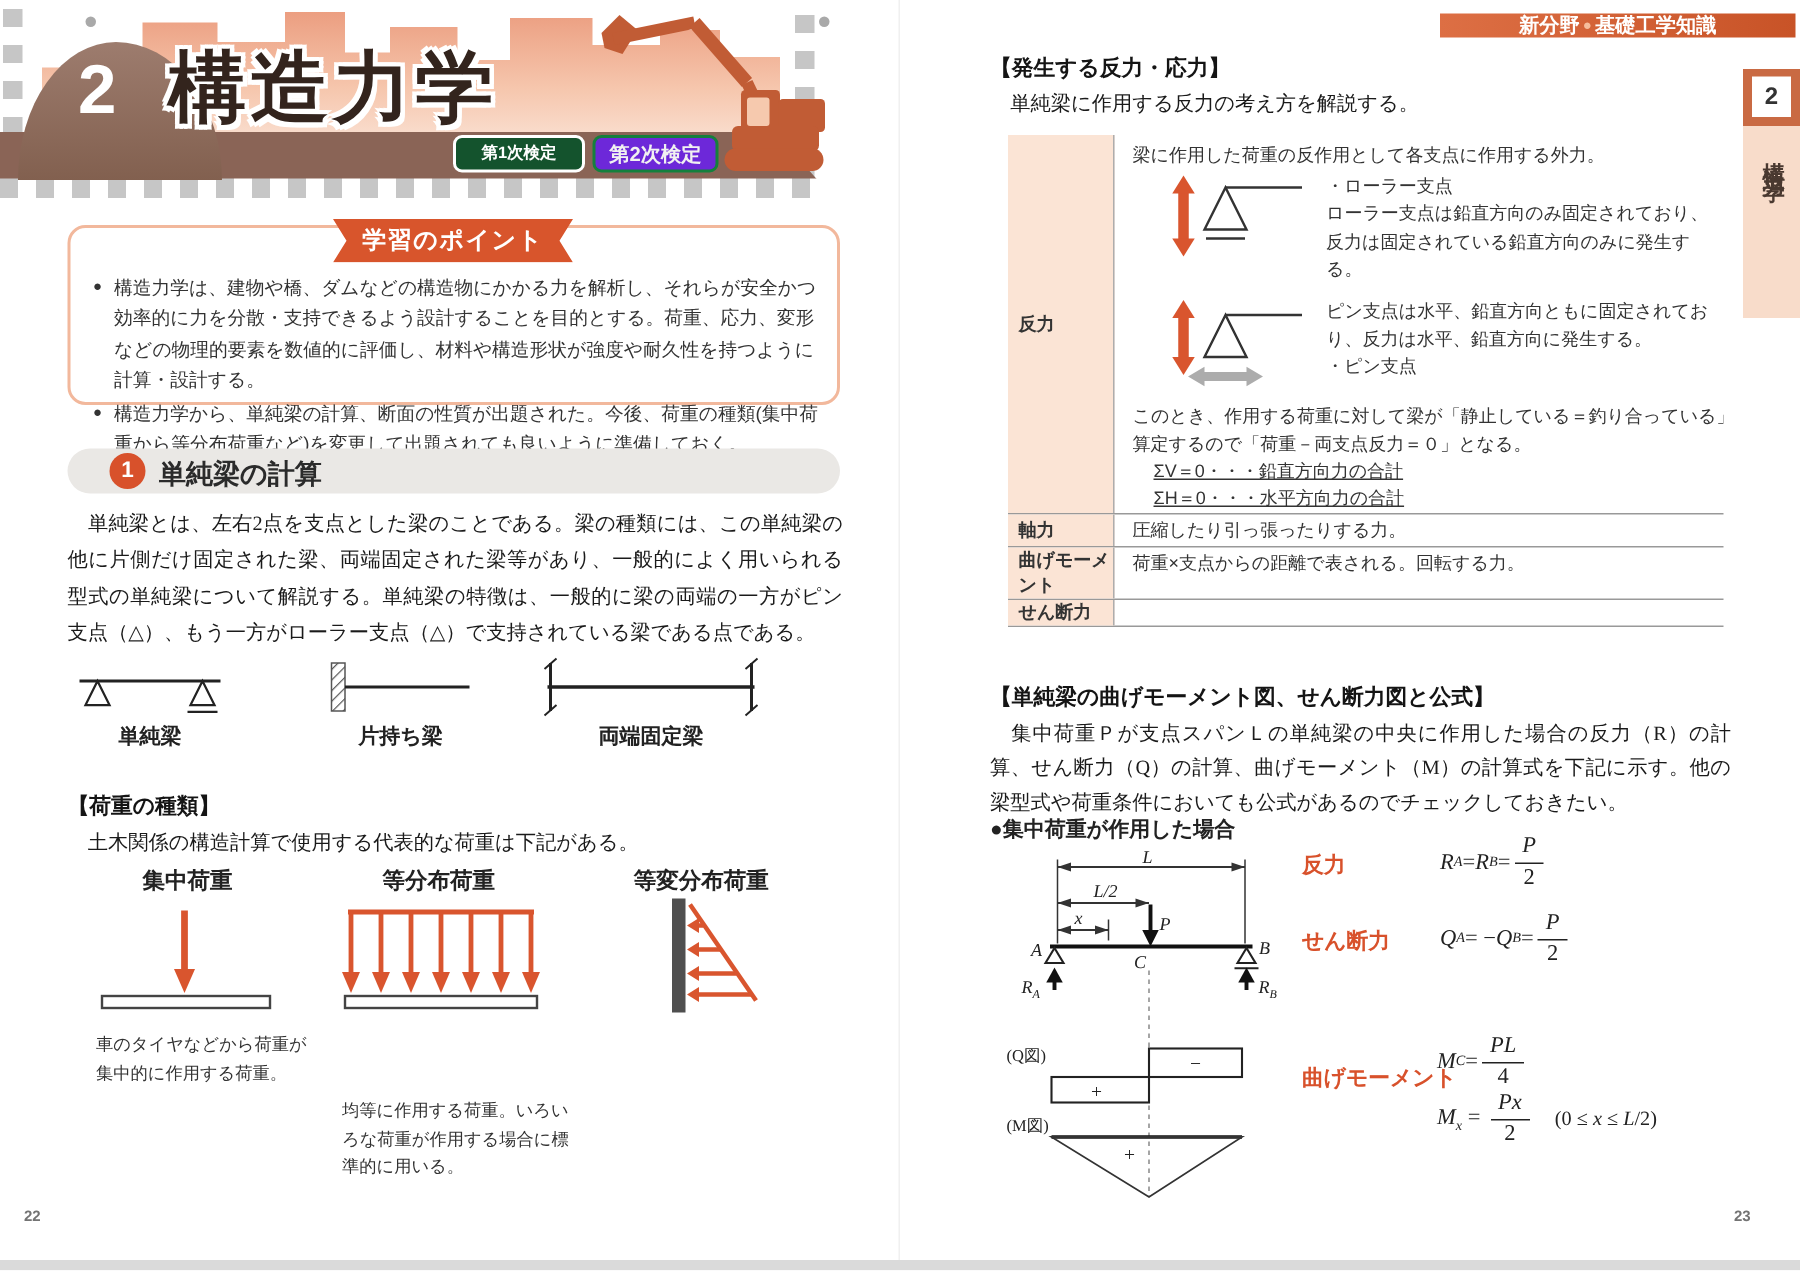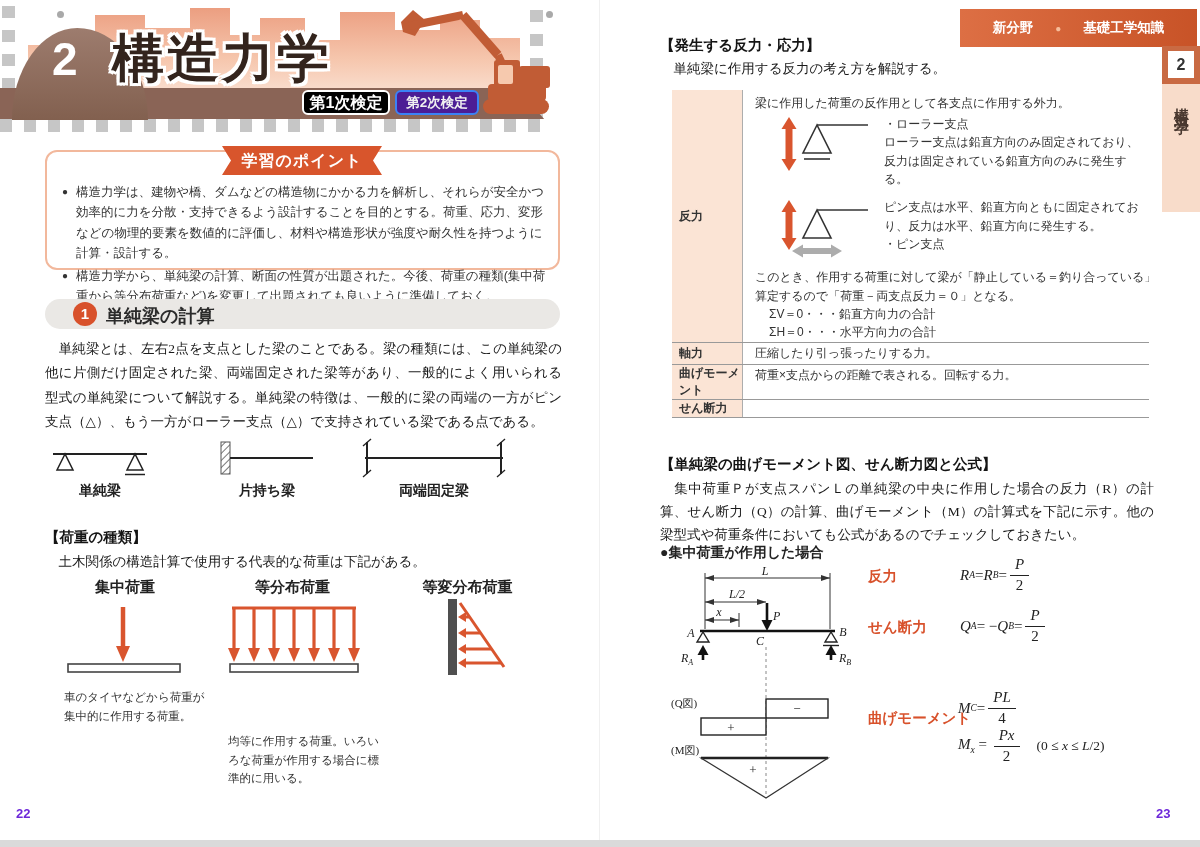--- a/index.html
+++ b/index.html
@@ -15,23 +15,23 @@
   .checker-h { left:0; top:119px; width:548px; height:13px;
     background:repeating-linear-gradient(90deg,#c6c6c6 0 12px,#ffffff 12px 24px); }
   .checker-v { width:13px; background:repeating-linear-gradient(180deg,#c6c6c6 0 12px,#ffffff 12px 24px); }
   .brown-bar { left:0; top:88px; width:545px; height:32px; background:#8a6456;
     clip-path:polygon(0 0,517px 0,545px 100%,0 100%); }
   .mountain { left:12px; top:28px; width:136px; height:92px;
     background:linear-gradient(180deg,#9d7c6e,#82604f); border-radius:48% 52% 0 0 / 100% 100% 0 0; }
   .chapter-num { left:52px; top:32px; font-size:46px; font-weight:900; color:#fff; }
   .chapter-title { left:112px; top:24px; font-size:52px; font-weight:900; color:#33241d; letter-spacing:3px;
     text-shadow:-3px -3px 0 #fff,3px -3px 0 #fff,-3px 3px 0 #fff,3px 3px 0 #fff,0 -3px 0 #fff,0 3px 0 #fff,-3px 0 0 #fff,3px 0 0 #fff; }
-  .badge1 { left:302px; top:90px; width:88px; height:25px; background:#000000; border:2px solid #fff;
-    border-radius:6px; color:#fff; font-weight:bold; font-size:16px; text-align:center; line-height:21px; }
-  .badge2 { left:395px; top:90px; width:84px; height:25px; background:#4c1d95; border:2px solid #3b82f6;
+  .badge1 { left:302px; top:90px; width:88px; height:25px; background:#14532d; border:2px solid #fff;
+    border-radius:6px; color:#fff; font-weight:bold; font-size:11px; text-align:center; line-height:21px; }
+  .badge2 { left:395px; top:90px; width:84px; height:25px; background:#6d28d9; border:2px solid #15803d;
     border-radius:6px; color:#f1f1f1; font-weight:bold; font-size:13.5px; text-align:center; line-height:21px; }
 
   
   .points-box { left:45px; top:150px; width:515px; height:120px; background:#fff;
     border:2px solid #f2b89c; border-radius:12px; }
   .ribbon { left:222px; top:146px; width:160px; height:29px; background:#d8552c; color:#fff;
     font-weight:bold; font-size:16px; text-align:center; line-height:29px; letter-spacing:1px;
     clip-path:polygon(0 0,100% 0,calc(100% - 9px) 50%,100% 100%,0 100%,9px 50%); }
   .bullets { left:62px; top:182px; width:485px; }
   .bullet-row { display:flex; font-size:12.5px; line-height:1.62; color:#333; margin-bottom:3px; }
@@ -45,26 +45,26 @@
   .section-title { left:106px; top:304px; font-weight:bold; font-size:18px; color:#2b2b2b; }
 
   .serif-p { font-family:"Liberation Serif","DejaVu Serif",serif; font-size:13.5px; line-height:1.8;
     color:#1a1a1a; text-align:justify; }
   .para1 { left:45px; top:337px; width:517px; }
 
   .beam-label { top:482px; width:100px; text-align:center; font-weight:600; font-size:14px; color:#222; }
   .load-title { top:578px; text-align:center; font-weight:bold; font-size:15px; color:#222; }
   .load-desc { top:688px; font-size:11.5px; line-height:1.62; color:#333; }
   .big-heading { font-weight:bold; font-size:14.5px; color:#141414; }
-  .page-num { top:806px; font-weight:bold; font-size:13px; color:#6d28d9; }
-
-  
-  .corner-tag { left:960px; top:9px; width:237px; height:38px;
+  .page-num { top:806px; font-weight:bold; font-size:10px; color:#737373; }
+
+  
+  .corner-tag { left:960px; top:9px; width:237px; height:16px;
     background:linear-gradient(90deg,#dd6f44,#c85327); display:flex; align-items:center; justify-content:center;
-    color:#fff; font-weight:bold; font-size:13.5px;gap:20px; }
+    color:#fff; font-weight:bold; font-size:13.5px; }
   .corner-dot { color:#f6bd9b; font-size:10px; margin:0 2px; }
   .side-tab-top { left:1162px; top:46px; width:38px; height:38px; background:#c96a43; }
   .side-tab-numbox { left:1168px; top:51px; width:26px; height:27px; background:#fff; color:#333;
     font-weight:bold; font-size:16px; text-align:center; line-height:27px; }
   .side-tab-body { left:1162px; top:84px; width:38px; height:128px; background:#f8dcca;
     display:flex; align-items:flex-start; justify-content:center; padding-top:12px; }
   .side-tab-label { writing-mode:vertical-rl; text-orientation:upright; font-weight:bold; font-size:15px;
     color:#4a3930; letter-spacing:4px; }
 
   
@@ -78,21 +78,21 @@
   .rt-row + .rt-row { border-top:1px solid #999; }
   .rt-term { width:71px; background:#fbe4d5; border-right:1px solid #adadad; font-weight:bold;
     color:#333; display:flex; align-items:center; padding-left:7px; }
   .rt-cell { flex:1; padding:4px 6px 4px 12px; color:#333; line-height:1.55; }
   .row-tall .rt-cell { height:252px; overflow:hidden; }
   .row-small .rt-cell { padding:2px 6px 2px 12px; line-height:17px; }
   .support { display:flex; align-items:flex-start; margin-top:2px; }
   .support svg { flex:0 0 auto; margin-left:10px; }
   .support-text { margin-left:14px; width:282px; }
   .balance { margin-top:8px; width:438px; }
-  .eq { padding-left:14px; line-height:1.5; }
+  .eq { padding-left:14px; line-height:1.5;text-decoration:underline; }
 
   
   .f-label { position:absolute; color:#d8512b; font-weight:bold; font-size:14.5px; }
   .formula-row { position:absolute; display:flex; align-items:center; height:44px; white-space:nowrap;
     font-family:"Liberation Serif","DejaVu Serif",serif; font-size:15px; color:#222; }
   .formula-row i { font-style:italic; }
   .formula-row sub { font-size:9.5px; font-style:italic; }
   .frac { display:inline-block; vertical-align:middle; text-align:center; margin:0 3px; }
   .frac .fnum { display:block; padding:0 5px 1px; border-bottom:1.3px solid #222; line-height:1.15; }
   .frac .fden { display:block; padding-top:1px; line-height:1.15; }

